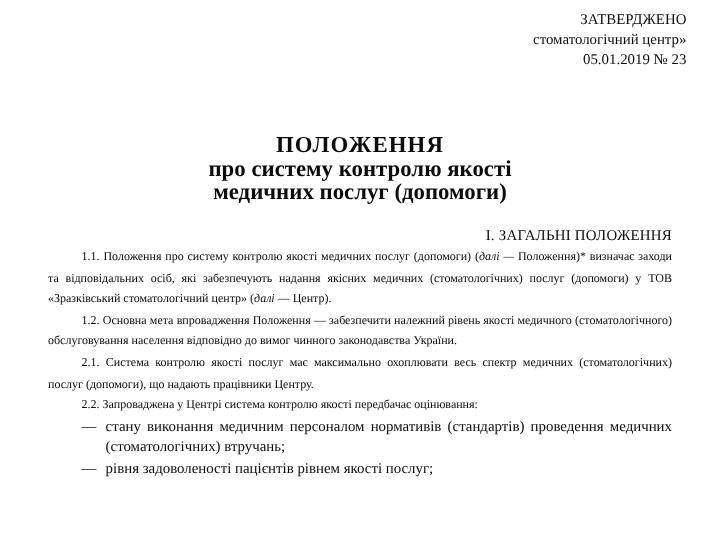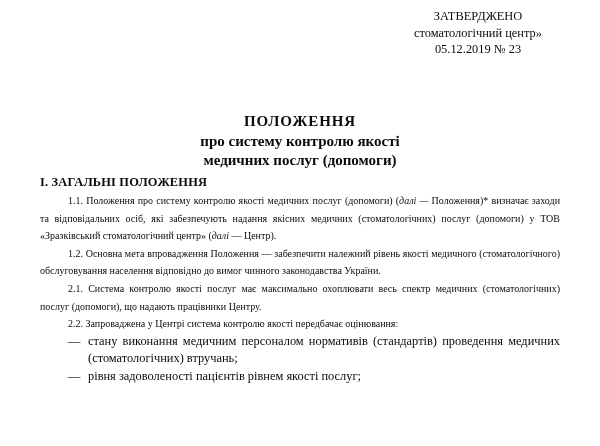--- a/index.html
+++ b/index.html
@@ -21,60 +21,60 @@
     position: relative;
     width: 600px;
     height: 446px;
     box-sizing: border-box;
     padding: 0;
   }
 
   
   .approval-block {
     position: absolute;
-    left: 368px;
+    left: 352px;
     top: 8px;
     width: 220px;
     font-size: 12.4px;
     line-height: 16.6px;
-    text-align: center;
+    text-align: right;
   }
   .approval-line {
     white-space: nowrap;
   }
 
   
   .doc-title {
     position: absolute;
     left: 40px;
     top: 112px;
     width: 520px;
     text-align: center;
     font-weight: bold;
-    font-size: 15px;
+    font-size: 19px;
     line-height: 19.5px;
   }
   .doc-title .title-main {
     letter-spacing: 0.9px;
   }
 
   
   .content {
     position: absolute;
     left: 40px;
     top: 173px;
     width: 520px;
   }
 
   .section-heading {
-    text-align: left;
-    font-weight: bold;
+    text-align: right;
+    font-weight: normal;
     font-size: 12.4px;
     line-height: 18px;
-    margin: 0 0 1px 0;
+    margin: 14px 0 1px 0;
     letter-spacing: 0.2px;
   }
   .section-heading.second {
     margin-top: 9px;
   }
 
   p.para {
     margin: 0;
     font-size: 10px;
     line-height: 17.6px;
@@ -114,21 +114,21 @@
   }
 </style>
 </head>
 <body>
 
 <div class="page">
 
   <div class="approval-block">
     <div class="approval-line">ЗАТВЕРДЖЕНО</div>
     <div class="approval-line">стоматологічний центр»</div>
-    <div class="approval-line">05.12.2019 № 23</div>
+    <div class="approval-line">05.01.2019 № 23</div>
   </div>
 
   <div class="doc-title">
     <div class="title-main">ПОЛОЖЕННЯ</div>
     <div>про систему контролю якості</div>
     <div>медичних послуг (допомоги)</div>
   </div>
 
   <div class="content">
 

